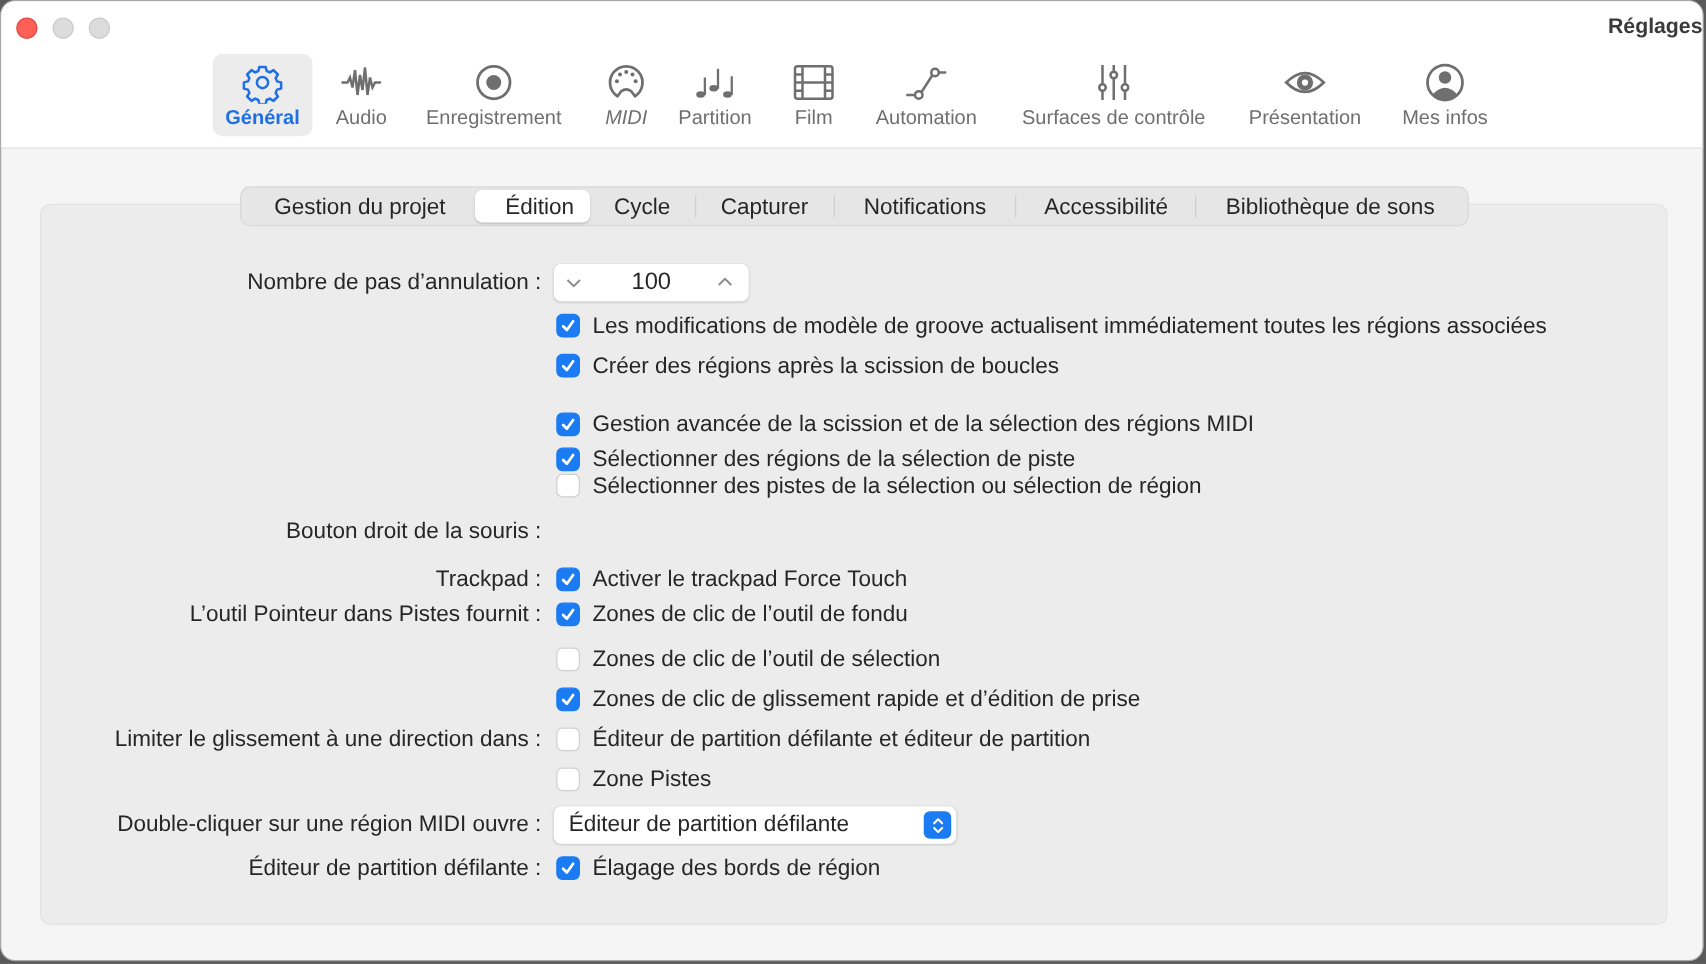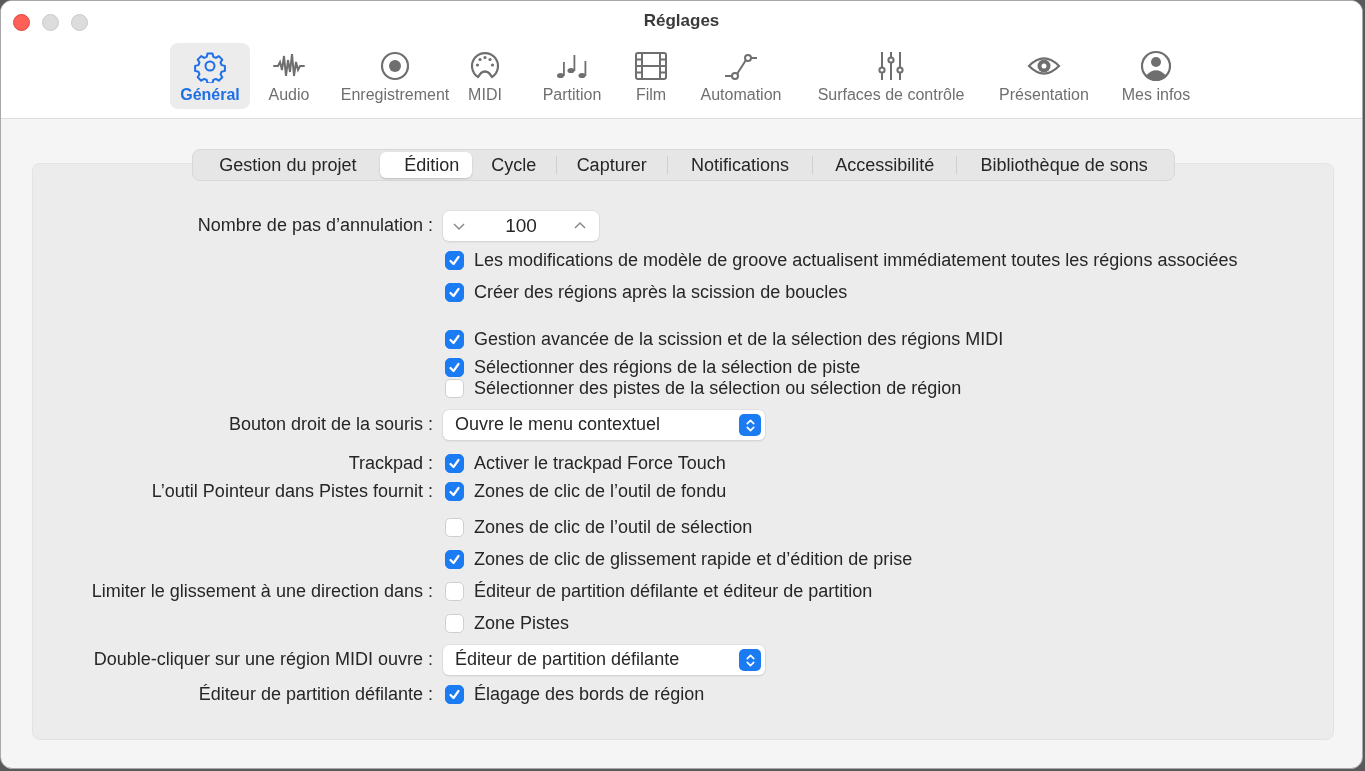--- a/index.html
+++ b/index.html
@@ -12,21 +12,21 @@
   }
   .titlebar {
     position: absolute; left: 0; top: 0; right: 0; height: 118px;
     background: #ffffff; border-bottom: 1px solid #dedede;
   }
   .traffic { position: absolute; top: 13px; width: 17px; height: 17px; border-radius: 50%; }
   .traffic.close { left: 12px; background: #fe5f57; border: 1px solid #e14942; }
   .traffic.min { left: 41px; background: #dcdcdc; border: 1px solid #cbcbcb; }
   .traffic.max { left: 70px; background: #dcdcdc; border: 1px solid #cbcbcb; }
   .win-title {
-    position: absolute; top: 10px; left: 0; right: 0; text-align: center;
+    position: absolute; top: 10px; left: 0; right: 0; text-align: right;
     font-size: 17px; font-weight: bold; color: #3a3a3a;
   }
 
   .toolbar-item {
     position: absolute; top: 42px; height: 66px; border-radius: 8px;
     display: flex; flex-direction: column; align-items: center; justify-content: flex-start;
     color: #6f6f6f; cursor: default;
   }
   .toolbar-item.active { background: #ececec; color: #1f6fe5; }
   .toolbar-item svg { margin-top: 6px; width: 34px; height: 34px; }
@@ -107,21 +107,21 @@
     </div>
 
     <div class="toolbar-item" style="left:333px;width:122px;">
       <svg viewBox="0 0 34 34" fill="none">
         <circle cx="17" cy="17" r="13" stroke="#6f6f6f" stroke-width="2.2"></circle>
         <circle cx="17" cy="17" r="6" fill="#6f6f6f"></circle>
       </svg>
       <span class="lbl">Enregistrement</span>
     </div>
 
-    <div class="toolbar-item" style="left:458px;width:52px;">
+    <div class="toolbar-item" style="left:474px;width:52px;font-style:italic;">
       <svg viewBox="0 0 34 34" fill="none">
         <path d="M10 28 A13 13 0 1 1 24 28 L21 24 Q17 21 13 24 Z" stroke="#6f6f6f" stroke-width="2.2" stroke-linejoin="round"></path>
         <circle cx="9.5" cy="16" r="1.6" fill="#6f6f6f"></circle>
         <circle cx="12" cy="10.5" r="1.6" fill="#6f6f6f"></circle>
         <circle cx="17" cy="8.5" r="1.6" fill="#6f6f6f"></circle>
         <circle cx="22" cy="10.5" r="1.6" fill="#6f6f6f"></circle>
         <circle cx="24.5" cy="16" r="1.6" fill="#6f6f6f"></circle>
       </svg>
       <span class="lbl">MIDI</span>
     </div>
@@ -272,28 +272,20 @@
     <span class="cb-text">Sélectionner des régions de la sélection de piste</span>
   </div>
   <div class="row" style="top:373px;">
     <span class="cb"></span>
     <span class="cb-text">Sélectionner des pistes de la sélection ou sélection de région</span>
   </div>
 
   <div class="row" style="top:409px;">
     <span class="label">Bouton droit de la souris :</span>
   </div>
-  <div class="popup" style="left:442px;top:409px;width:322px;">
-    <span class="val">Ouvre le menu contextuel</span>
-    <span class="arrows">
-        <svg viewBox="0 0 12 16" width="11" height="15" fill="none" stroke="#fff" stroke-width="1.8" stroke-linecap="round" stroke-linejoin="round">
-          <path d="M2.5 6l3.5-3.5 3.5 3.5M2.5 10l3.5 3.5 3.5-3.5"></path>
-        </svg>
-      </span>
-  </div>
 
   <div class="row" style="top:448px;">
     <span class="label">Trackpad :</span>
     <span class="cb on">
         <svg viewBox="0 0 13 13" fill="none" stroke="#fff" stroke-width="2.2" stroke-linecap="round" stroke-linejoin="round">
           <path d="M2.5 7l3 3 5-7"></path>
         </svg>
       </span>
     <span class="cb-text">Activer le trackpad Force Touch</span>
   </div>

